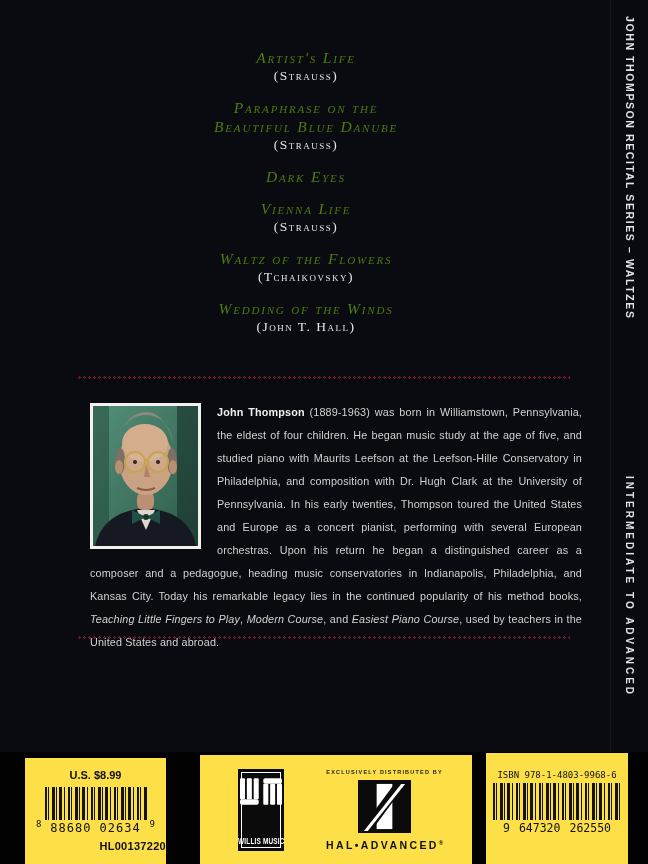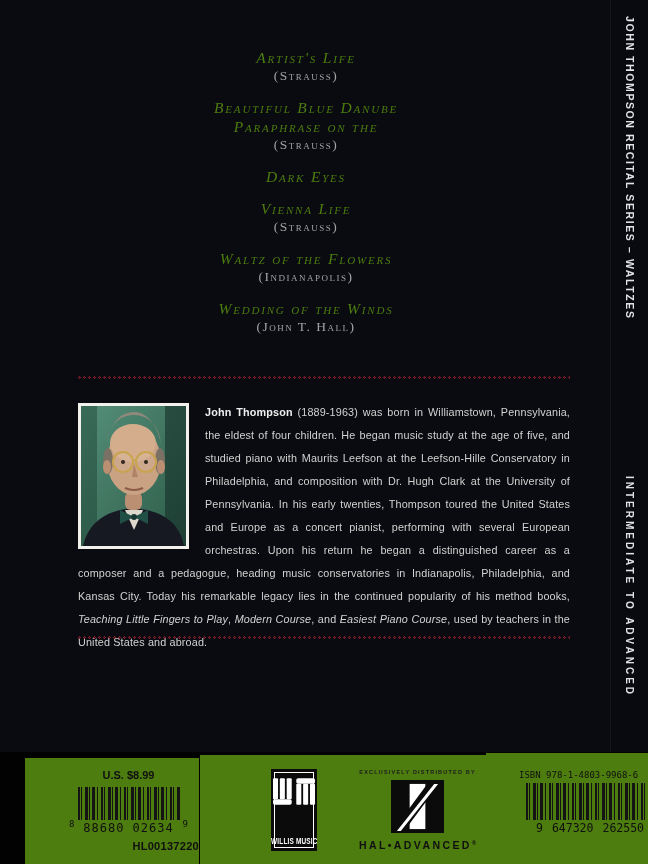--- a/index.html
+++ b/index.html
@@ -23,47 +23,47 @@
 
   
   .songlist { position:absolute; top:48px; left:0; width:612px; text-align:center; }
   .song-group { margin-bottom:13px; }
   .song-title {
     font-family:"Liberation Serif", serif; font-variant:small-caps;
     font-size:15.5px; line-height:19px; letter-spacing:1.8px; color:#4d7c0f;font-style:italic;
   }
   .song-composer {
     font-family:"Liberation Serif", serif; font-variant:small-caps;
-    font-size:13.5px; line-height:18px; letter-spacing:1.5px; color:#a3a3a3;
+    font-size:13.5px; line-height:18px; letter-spacing:1.5px; color:#e5e5e5;
   }
 
   
   .dotted {
     position:absolute; left:78px; width:492px; height:3px;
     background-image:radial-gradient(circle at 1.5px 1.5px, #96203266 0.6px, #961f31 1.1px, rgba(0,0,0,0) 1.4px);
     background-size:5px 3px; background-repeat:repeat-x;
   }
   .dotted-top { top:376px; }
   .dotted-bottom { top:636px; }
 
   
-  .bio { position:absolute; left:78px; top:401px; width:492px; }
+  .bio { position:absolute; left:90px; top:401px; width:492px; }
   .photo-frame {
     float:left; width:105px; height:140px; border:3px solid #f2f1ee;
     margin:2px 16px 6px 0; background:#2f5c49;
   }
   .photo-frame svg { display:block; }
   .bio-text {
     margin:0; text-align:justify; color:#d2d2d2;
     font-size:10.8px; line-height:23px; letter-spacing:0.15px;
   }
   .bio-text b { color:#efefef; }
 
   
-  .footer-box { position:absolute; background:#4d7c0f;padding-left:33px; }
+  .footer-box { position:absolute; background:#fde047; }
   .price-box { left:25px; top:758px; width:141px; height:106px; text-align:center; }
   .price { font-weight:bold; font-size:11px; color:#101010; margin-top:11px; }
   .upc-row { display:flex; justify-content:center; align-items:flex-end; gap:3px; margin-top:6px; }
   .upc-edge { font-family:"DejaVu Sans Mono", monospace; font-size:9px; color:#101010; padding-bottom:6px; }
   .bars {
     background-image:repeating-linear-gradient(90deg,
       #141414 0px 2px, rgba(0,0,0,0) 2px 3px,
       #141414 3px 4px, rgba(0,0,0,0) 4px 7px,
       #141414 7px 10px, rgba(0,0,0,0) 10px 11px,
       #141414 11px 12px, rgba(0,0,0,0) 12px 14px,
@@ -87,55 +87,55 @@
   .willis-label {
     color:#fff; font-size:7px; font-weight:bold; letter-spacing:0.2px;
     transform:scale(0.92,1.25); white-space:nowrap;
   }
   .hal-block { margin-left:42px; display:flex; flex-direction:column; align-items:center; }
   .hal-distrib { font-size:5.5px; font-weight:bold; letter-spacing:1.2px; color:#1c1c1c; white-space:nowrap; }
   .hal-logo { width:53px; height:53px; margin:5px 0 6px; }
   .hal-name { font-size:10.5px; font-weight:600; letter-spacing:2.4px; color:#101010; white-space:nowrap; }
   .hal-name sup { font-size:6px; letter-spacing:0; }
 
-  .isbn-box { left:486px; top:753px; width:142px; height:111px; }
+  .isbn-box { left:486px; top:753px; width:142px; height:111px; text-align:center; }
   .isbn-line { font-family:"DejaVu Sans Mono", monospace; font-size:9px; color:#101010; margin-top:17px; white-space:nowrap; }
   .isbn-bars { width:128px; height:37px; margin:3px auto 0 auto; }
   .isbn-digits {
     display:flex; justify-content:center; gap:9px; margin-top:1px;
     font-family:"DejaVu Sans Mono", monospace; font-size:11.5px; color:#101010;
   }
 </style>
 </head>
 <body>
 
 <div class="page">
 
   <div class="cover">
 
     <div class="songlist">
       <div class="song-group">
         <div class="song-title">Artist's Life</div>
         <div class="song-composer">(Strauss)</div>
       </div>
       <div class="song-group">
+        <div class="song-title">Paraphrase on the</div>
         <div class="song-title">Beautiful Blue Danube</div>
-        <div class="song-title">Paraphrase on the</div>
         <div class="song-composer">(Strauss)</div>
       </div>
       <div class="song-group">
         <div class="song-title">Dark Eyes</div>
       </div>
       <div class="song-group">
         <div class="song-title">Vienna Life</div>
         <div class="song-composer">(Strauss)</div>
       </div>
       <div class="song-group">
         <div class="song-title">Waltz of the Flowers</div>
-        <div class="song-composer">(Indianapolis)</div>
+        <div class="song-composer">(Tchaikovsky)</div>
       </div>
       <div class="song-group">
         <div class="song-title">Wedding of the Winds</div>
         <div class="song-composer">(John T. Hall)</div>
       </div>
     </div>
 
     <div class="dotted dotted-top"></div>
 
     <div class="bio">

